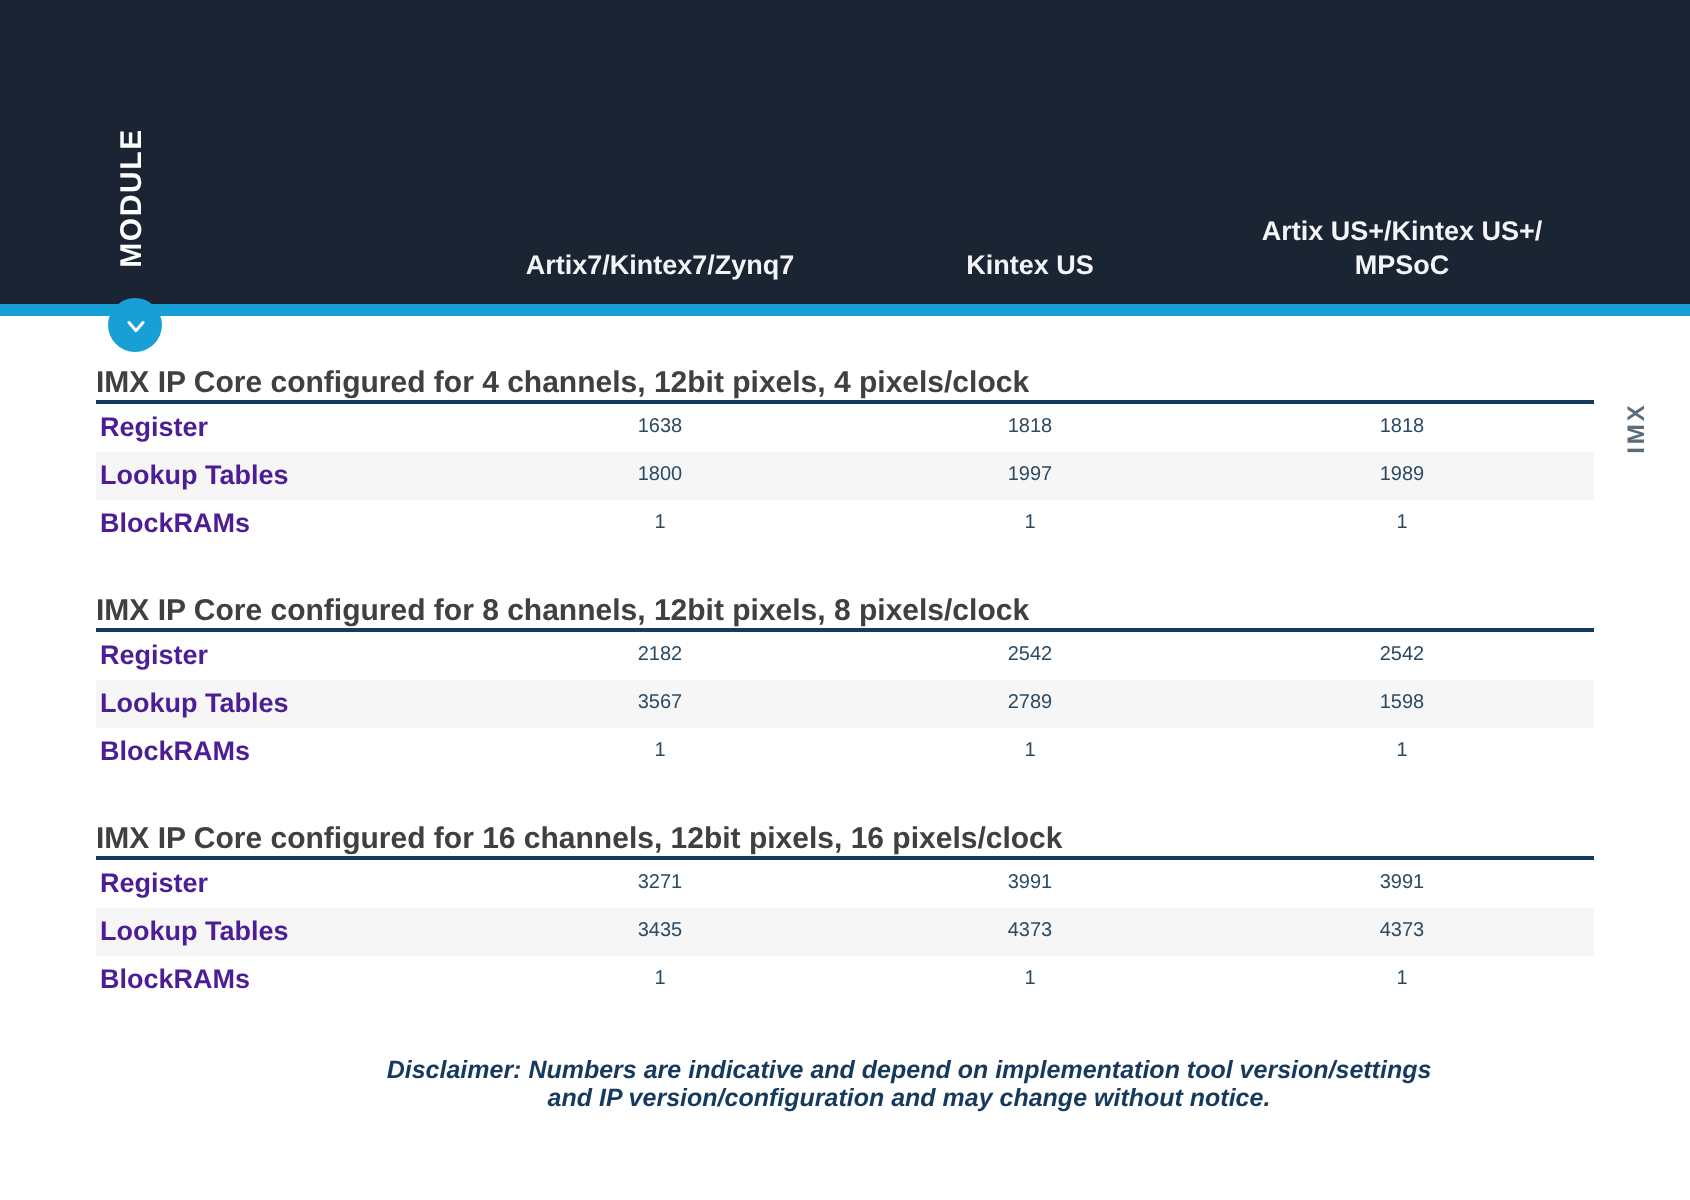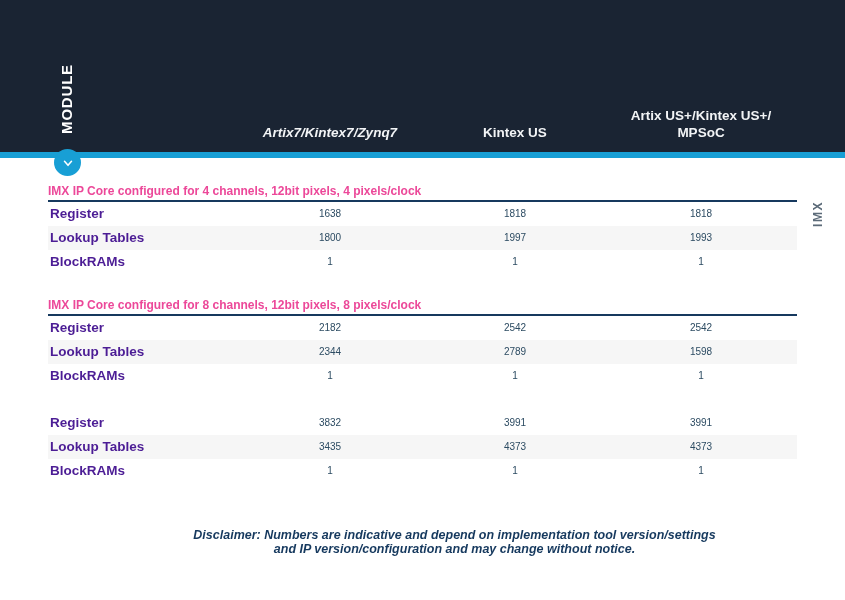--- a/index.html
+++ b/index.html
@@ -18,41 +18,41 @@
   .module-label {
     position:absolute; left:66px; top:99px;
     transform:translate(-50%,-50%) rotate(-90deg);
     color:#ffffff; font-size:15px; font-weight:bold;
     letter-spacing:0.8px; white-space:nowrap;
   }
   .col-head {
     position:absolute; bottom:11px; text-align:center;
     color:#f2f4f6; font-size:13.5px; font-weight:bold; line-height:17px;
   }
-  .col-head-1 { left:220px; width:220px;font-style:italic; }
+  .col-head-1 { left:220px; width:220px; }
   .col-head-2 { left:425px; width:180px; }
   .col-head-3 { left:611px; width:180px; }
 
   .accent-divider {
     position:absolute; left:0; top:152px; width:845px; height:6px;
     background:#189fd5;
   }
   .chevron-btn {
     position:absolute; left:54px; top:149px; width:27px; height:27px;
     border-radius:50%; background:#189fd5; cursor:pointer;
     display:flex; align-items:center; justify-content:center;
   }
   .chevron-btn svg { display:block; }
 
   
   .section {
     position:absolute; left:48px; width:749px;
   }
   .section-title {
-    font-size:12px; font-weight:bold; color:#ec4899;
+    font-size:15px; font-weight:bold; color:#404040;
     height:19px; line-height:17px;
     border-bottom:2px solid #16395e;
     white-space:nowrap;
   }
   .trow {
     position:relative; height:24px;
   }
   .trow.zebra { background:#f6f6f6; }
   .trow-label {
     position:absolute; left:2px; top:0; line-height:24px;
@@ -115,56 +115,57 @@
     <div class="trow">
       <span class="trow-label">Register</span>
       <span class="tval tval-1">1638</span>
       <span class="tval tval-2">1818</span>
       <span class="tval tval-3">1818</span>
     </div>
     <div class="trow zebra">
       <span class="trow-label">Lookup Tables</span>
       <span class="tval tval-1">1800</span>
       <span class="tval tval-2">1997</span>
-      <span class="tval tval-3">1993</span>
+      <span class="tval tval-3">1989</span>
     </div>
     <div class="trow">
       <span class="trow-label">BlockRAMs</span>
       <span class="tval tval-1">1</span>
       <span class="tval tval-2">1</span>
       <span class="tval tval-3">1</span>
     </div>
   </div>
 
   <div class="section sec-1">
     <div class="section-title">IMX IP Core configured for 8 channels, 12bit pixels, 8 pixels/clock</div>
     <div class="trow">
       <span class="trow-label">Register</span>
       <span class="tval tval-1">2182</span>
       <span class="tval tval-2">2542</span>
       <span class="tval tval-3">2542</span>
     </div>
     <div class="trow zebra">
       <span class="trow-label">Lookup Tables</span>
-      <span class="tval tval-1">2344</span>
+      <span class="tval tval-1">3567</span>
       <span class="tval tval-2">2789</span>
       <span class="tval tval-3">1598</span>
     </div>
     <div class="trow">
       <span class="trow-label">BlockRAMs</span>
       <span class="tval tval-1">1</span>
       <span class="tval tval-2">1</span>
       <span class="tval tval-3">1</span>
     </div>
   </div>
 
   <div class="section sec-2">
+    <div class="section-title">IMX IP Core configured for 16 channels, 12bit pixels, 16 pixels/clock</div>
     <div class="trow">
       <span class="trow-label">Register</span>
-      <span class="tval tval-1">3832</span>
+      <span class="tval tval-1">3271</span>
       <span class="tval tval-2">3991</span>
       <span class="tval tval-3">3991</span>
     </div>
     <div class="trow zebra">
       <span class="trow-label">Lookup Tables</span>
       <span class="tval tval-1">3435</span>
       <span class="tval tval-2">4373</span>
       <span class="tval tval-3">4373</span>
     </div>
     <div class="trow">

